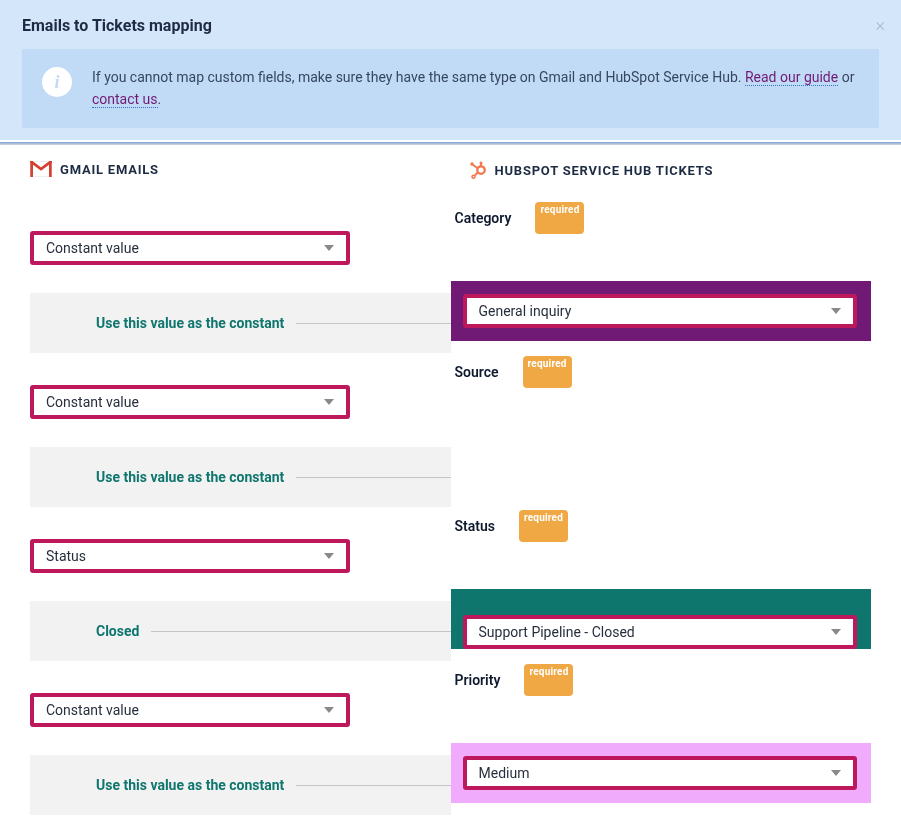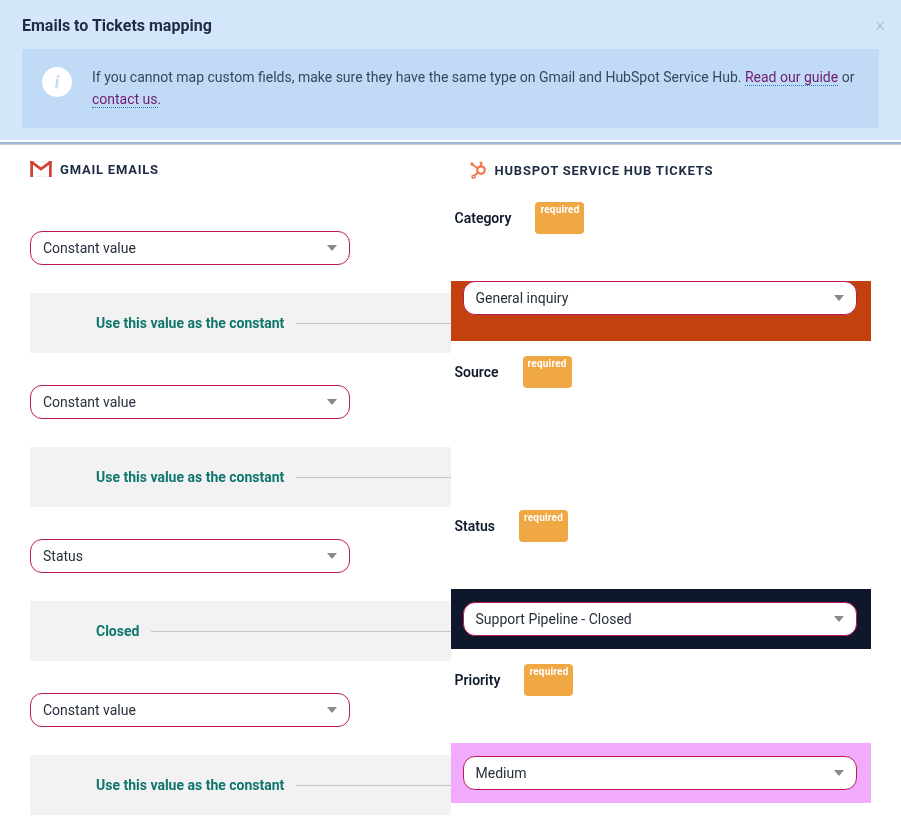--- a/index.html
+++ b/index.html
@@ -88,22 +88,22 @@
     color: #fff;
     font-size: 10px;
     font-weight: 700;
     padding: 2px 5px 19px 5px;
     border-radius: 4px;
     letter-spacing: .02em;
   }
 
   
   .select {
-    border: 1px solid #be185d;
-    border-radius: 12px;
+    border: 4px solid #be185d;
+    border-radius: 3px;
     padding: 8px 32px 8px 12px;
     background: #fff;
     position: relative;
     cursor: pointer;
     height: 34px;
     display: flex; align-items: center;
     color: #272f3d;
   }
   .select.wide { width: 320px; }
   .select.full { width: 100%; }
@@ -203,21 +203,21 @@
       <div style="height:34px"></div>
     </div>
     </div>
     <div class="maprow">
       <div class="left-side" style="padding-right:0">
         <div class="constant-row" style="padding-left:66px">
           <span class="label">Use this value as the constant</span>
           <span class="dashline"></span>
         </div>
       </div>
-      <div class="right-side" style="display:flex;align-items:flex-start;background:#c2410c;height:60px;padding:0 14px 0 12px">
+      <div class="right-side" style="display:flex;align-items:center;background:#701a75;height:60px;padding:0 14px 0 12px">
         <div class="select full">
           <span>General inquiry</span>
           <span class="caret"></span>
         </div>
       </div>
     </div>
     <div class="maprow">
     <div class="left-side">
       <div style="height:24px"></div>
       <div class="select wide">
@@ -259,21 +259,21 @@
       <div style="height:34px"></div>
     </div>
     </div>
     <div class="maprow">
       <div class="left-side" style="padding-right:0">
         <div class="constant-row" style="padding-left:66px">
           <span class="label">Closed</span>
           <span class="dashline"></span>
         </div>
       </div>
-      <div class="right-side" style="display:flex;align-items:center;background:#0f172a;height:60px;padding:0 14px 0 12px">
+      <div class="right-side" style="display:flex;align-items:flex-end;background:#0f766e;height:60px;padding:0 14px 0 12px">
         <div class="select full">
           <span>Support Pipeline - Closed</span>
           <span class="caret"></span>
         </div>
       </div>
     </div>
     <div class="maprow">
     <div class="left-side">
       <div style="height:24px"></div>
       <div class="select wide">

